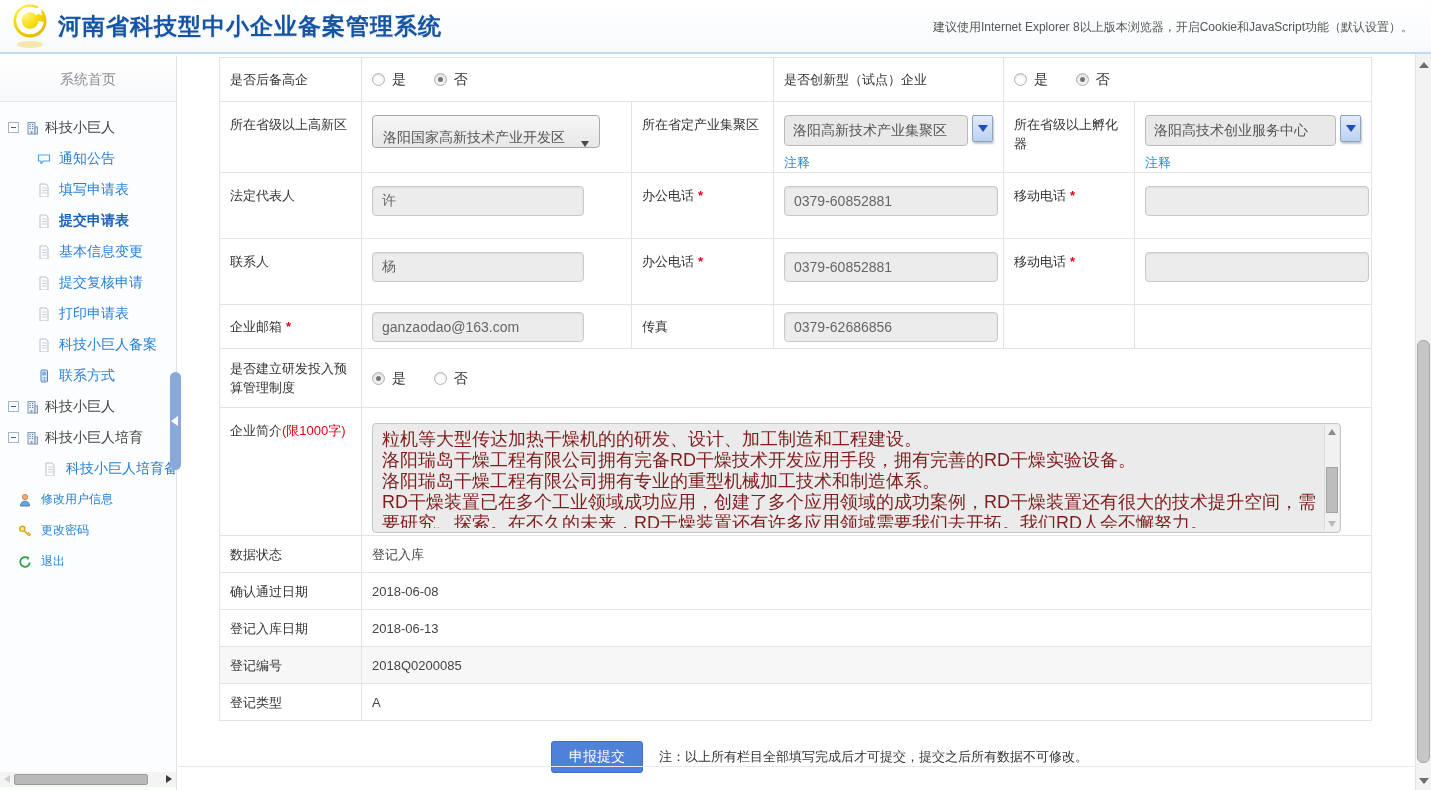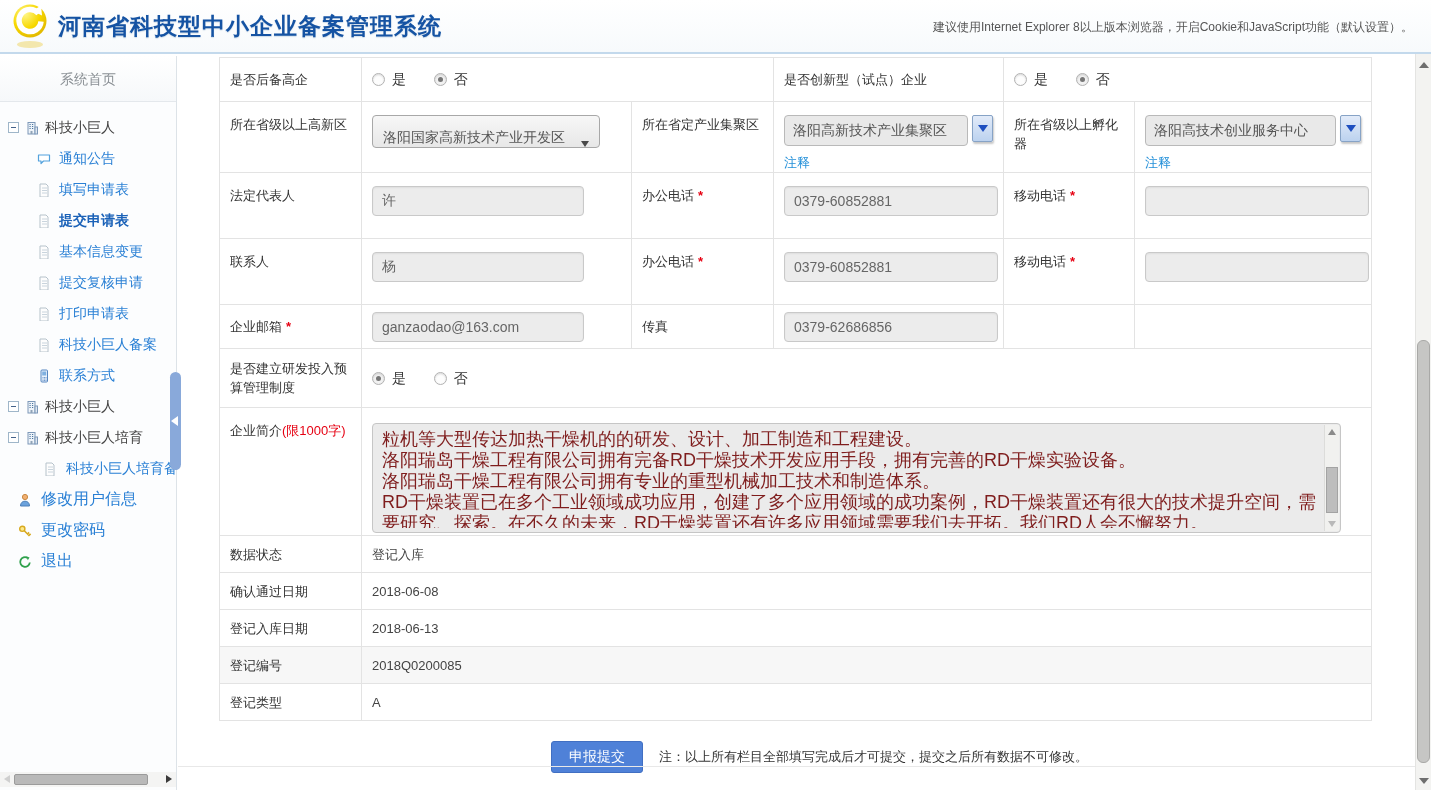--- a/index.html
+++ b/index.html
@@ -22,21 +22,21 @@
              border-bottom:1px solid #e4e8ec;background:linear-gradient(#fff,#f6f8fa)}
   .nav{padding-top:10px}
   .nav-row{height:31px;display:flex;align-items:center;white-space:nowrap;cursor:pointer}
   .tree-parent{padding-left:8px;color:#444;font-size:14px}
   .tree-parent .txt{margin-left:6px}
   .tree-child{padding-left:37px;color:#2a80d5;font-size:14px}
   .tree-child .txt{margin-left:8px}
   .tree-child2{padding-left:43px;color:#2a80d5;font-size:14px}
   .tree-child2 .txt{margin-left:9px}
   .active .txt{font-weight:bold;color:#1b62b8}
-  .action-row{padding-left:18px;color:#2a80d5;font-size:16px}
+  .action-row{padding-left:18px;color:#2a80d5;font-size:12px}
   .action-row .txt{margin-left:9px}
   .expander{position:relative;width:11px;height:11px;border:1px solid #9fb6c9;background:#fff;
             display:inline-block;flex:none}
   .expander::after{content:"";position:absolute;left:2px;right:2px;top:4px;height:1px;background:#44628a}
   .ic{width:14px;height:14px;flex:none;margin-left:6px}
   .ic2{width:14px;height:14px;flex:none}
 
   
   .collapse-handle{position:absolute;left:170px;top:372px;width:11px;height:98px;background:#89a9da;
                    border-radius:10px;cursor:pointer;z-index:5}

